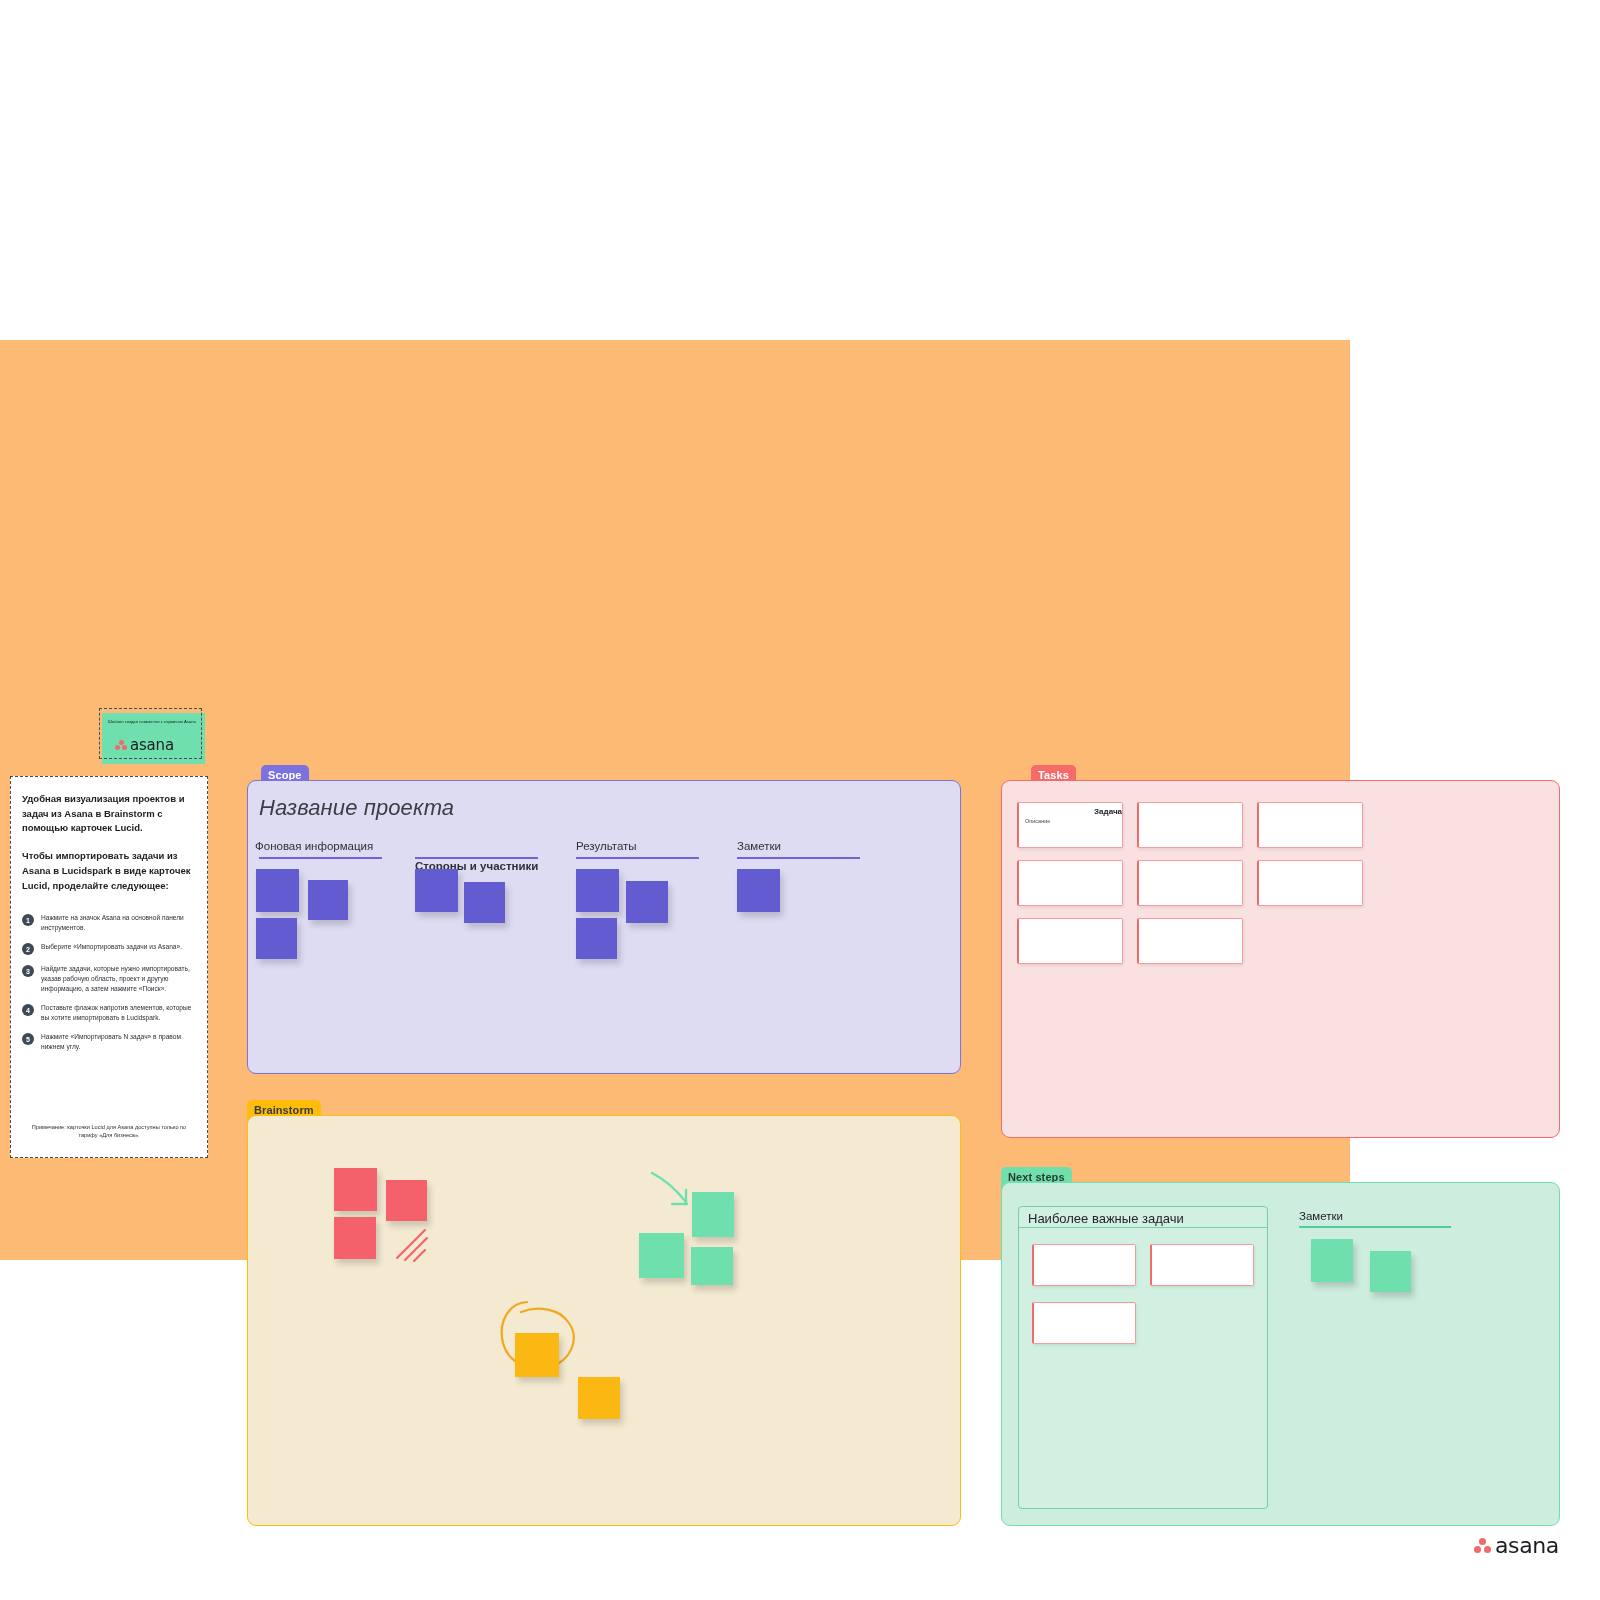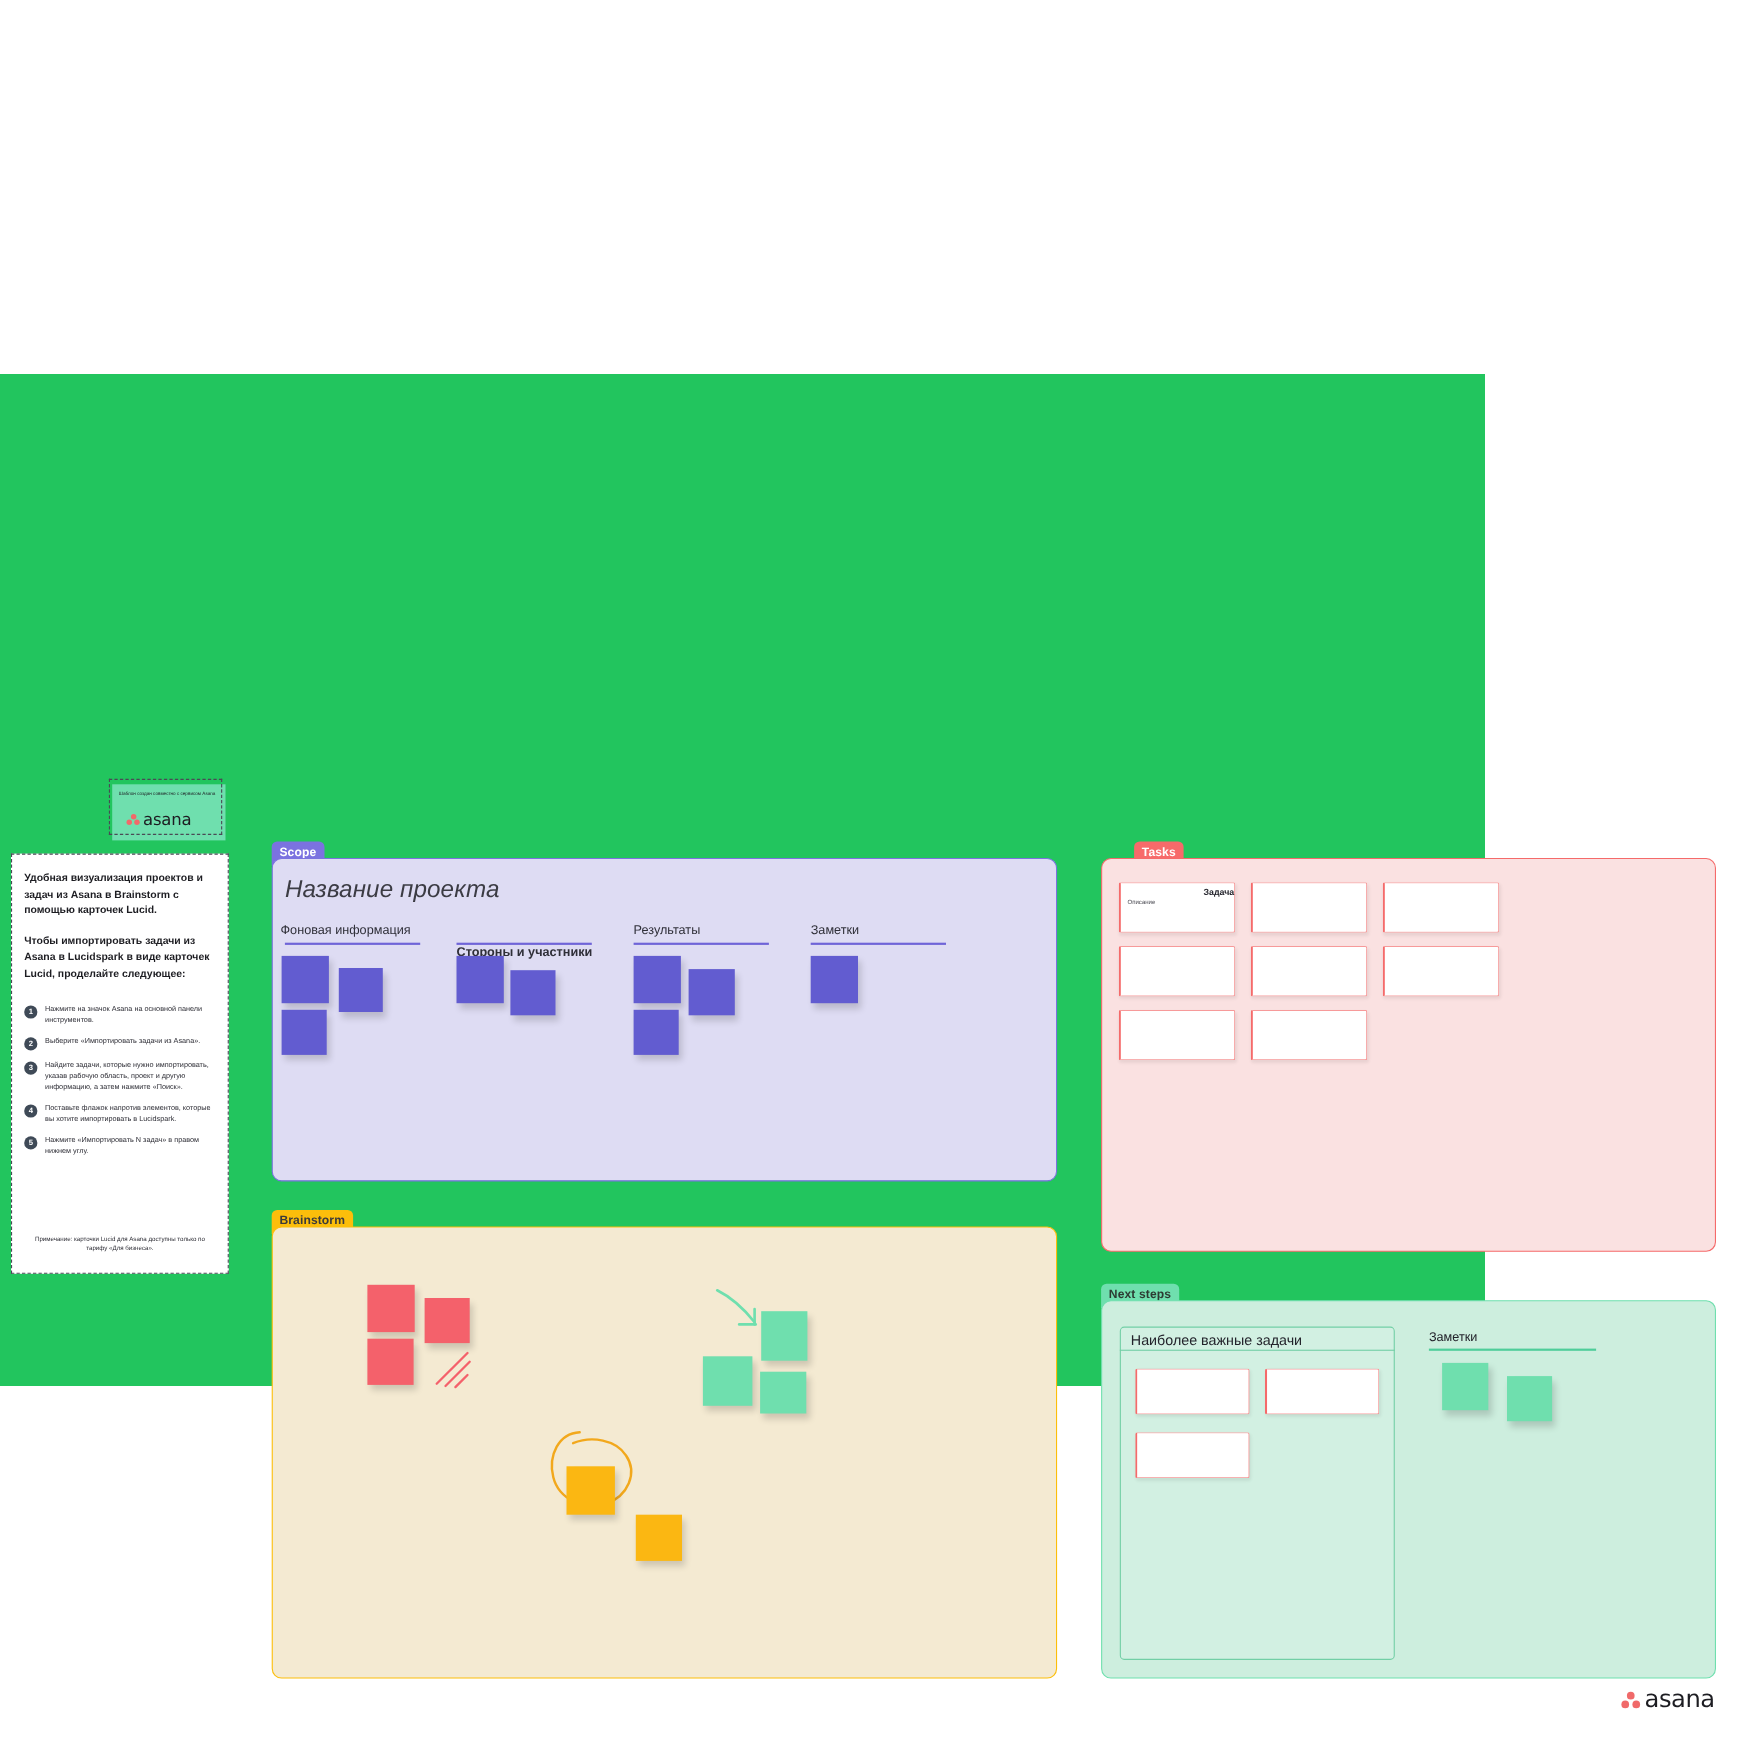--- a/index.html
+++ b/index.html
@@ -15,21 +15,21 @@
     overflow: hidden;
   }
 
   
   #canvas {
     position: absolute;
     left: 0;
     top: 340px;
     width: 1350px;
     height: 920px;
-    background: #22c55e;
+    background: #fdba74;
   }
 
   
   .sec-label {
     position: absolute;
     font-size: 11px;
     font-weight: 700;
     line-height: 1;
     padding: 5px 7px 6px 7px;
     border-radius: 5px 5px 0 0;
@@ -276,21 +276,21 @@
         <span class="txt">Поставьте флажок напротив элементов, которые вы хотите импортировать в Lucidspark.</span>
       </div>
       <div class="doc-step">
         <span class="num">5</span>
         <span class="txt">Нажмите «Импортировать N задач» в правом нижнем углу.</span>
       </div>
     </div>
   </div>
   <div id="doc-note">Примечание: карточки Lucid для Asana доступны только по тарифу «Для бизнеса».</div>
 
-  <div class="sec-label scope" style="left:247px; top:425px;">Scope</div>
+  <div class="sec-label scope" style="left:261px; top:425px;">Scope</div>
   <div class="sec-frame" id="scope-frame"></div>
   <div id="scope-title">Название проекта</div>
 
   <div class="col-head" style="left:255px; top:500px;">Фоновая информация</div>
   <div class="col-rule" style="left:259px; top:517px; width:123px;"></div>
 
   <div class="col-head" style="left:415px; top:520px;font-weight:bold;">Стороны и участники</div>
   <div class="col-rule" style="left:415px; top:517px; width:123px;"></div>
 
   <div class="col-head" style="left:576px; top:500px;">Результаты</div>

